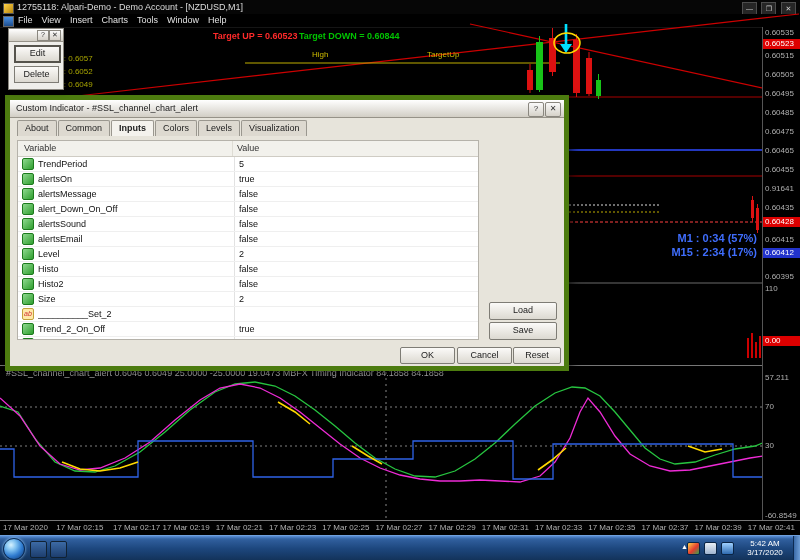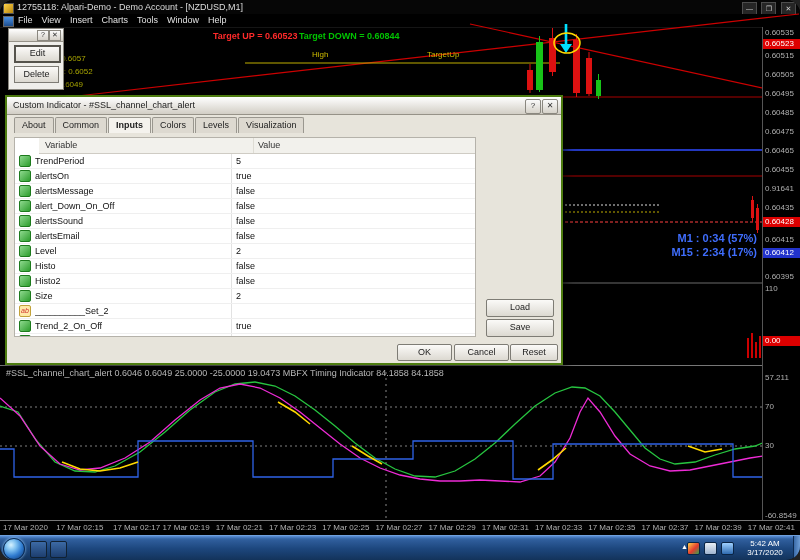--- a/index.html
+++ b/index.html
@@ -1,38 +1,38 @@
 <!DOCTYPE html>
 <html><head>
 <meta charset="utf-8">
 <style>
   html,body{margin:0;padding:0;background:#222;}
   .screen{position:relative;width:800px;height:560px;background:#000;overflow:hidden;
-          font-family:"Liberation Sans",sans-serif;border-radius:14px;}
+          font-family:"Liberation Sans",sans-serif;}
 
   
   .titlebar{position:absolute;left:0;top:0;width:800px;height:14px;background:#060606;
             border-bottom:1px solid #1e1e1e;color:#ddd;font-size:9px;line-height:14px;}
   .app-icon{position:absolute;left:3px;top:3px;width:9px;height:9px;
             background:linear-gradient(135deg,#ffd24a,#b8860b);border:1px solid #555;}
   .title-text{position:absolute;left:17px;top:0;white-space:nowrap;}
   .win-btns{position:absolute;right:4px;top:1px;}
   .wbtn{display:inline-block;width:13px;height:11px;margin-left:2px;background:#262626;
         border:1px solid #4d4d4d;color:#ccc;font-size:7px;line-height:11px;text-align:center;}
   .menubar{position:absolute;left:0;top:14px;width:800px;height:13px;background:#000;
            border-bottom:1px solid #151515;color:#e0e0e0;font-size:9px;line-height:13px;}
   .chart-icon{position:absolute;left:3px;top:2px;width:9px;height:9px;
               background:linear-gradient(#4a90e2,#1f4f8f);border:1px solid #666;}
   #menu-items{position:absolute;left:18px;top:0;}
   .menu-item{margin-right:9px;}
 
   
   .chart-region{position:absolute;left:0;top:0;width:800px;height:535px;}
   #chart-svg{position:absolute;left:0;top:0;z-index:1;}
-  .ov{position:absolute;z-index:2;white-space:nowrap;}
+  .ov{position:absolute;z-index:2;white-space:nowrap;text-align:right;}
   .tgt-up{left:213px;top:31px;color:#ff2a2a;font-size:9px;font-weight:bold;}
   .tgt-down{left:299px;top:31px;color:#00c400;font-size:9px;font-weight:bold;}
   .lbl-high{left:312px;top:50px;color:#cdbb00;font-size:8px;}
   .lbl-targetup{left:427px;top:50px;color:#cdbb00;font-size:8px;}
   .left-labels{left:34px;top:52px;color:#a7a400;font-size:8px;line-height:13px;z-index:1;}
   .timers{right:43px;top:231px;text-align:right;color:#3f6dfc;font-size:11px;
           font-weight:bold;line-height:14px;}
   .subwindow-label{position:absolute;left:6px;top:368px;color:#c8c8c8;font-size:9px;z-index:2;white-space:nowrap;}
 
   
@@ -55,33 +55,33 @@
            border:1px solid #8a877f;font-size:7px;line-height:8px;text-align:center;color:#333;}
   .ctx-help{right:14px;} .ctx-close{right:2px;}
   .btn2{position:absolute;left:5px;width:43px;height:15px;background:linear-gradient(#fbfaf8,#dcd9d1);
         border:1px solid #7e7c75;font-size:9px;line-height:14px;text-align:center;color:#222;
         }
   .btn2.edit{top:16px;border:2px solid #55534c;height:14px;line-height:12px;}
   .btn2.del{top:37px;}
 
   
   .dialog{position:absolute;left:5px;top:95px;width:554px;height:266px;background:#e7e4db;
-          border:2px solid #4d7c0f;box-shadow:3px 3px 9px rgba(0,0,0,.65);z-index:5;font-size:9px;}
+          border:5px solid #4d7c0f;box-shadow:3px 3px 9px rgba(0,0,0,.65);z-index:5;font-size:9px;}
   .dlg-title{position:relative;height:17px;background:linear-gradient(#ffffff,#d2cec5);
              border-bottom:1px solid #969288;color:#222;line-height:17px;padding-left:6px;}
   .dlg-btn{position:absolute;top:2px;width:14px;height:13px;background:linear-gradient(#fafafa,#d6d2c9);
            border:1px solid #8a877f;border-radius:2px;font-size:8px;line-height:12px;text-align:center;color:#333;}
   .dlg-help{right:20px;} .dlg-close{right:3px;}
   .tabs{position:absolute;left:7px;top:20px;height:17px;}
   .tab{display:inline-block;height:15px;line-height:15px;padding:0 7px;margin-right:1px;
        background:#ddd9d0;border:1px solid #9a978f;border-bottom:none;border-radius:2px 2px 0 0;color:#222;}
   .tab.active{background:#f4f2ed;font-weight:bold;}
   .ptable{position:absolute;left:7px;top:40px;width:460px;height:198px;background:#fff;
           border:1px solid #b5b2aa;overflow:hidden;}
-  .phead{display:flex;height:15px;background:#f2f1ec;border-bottom:1px solid #cfccc4;color:#333;margin-left:24px;}
+  .phead{display:flex;height:15px;background:#f2f1ec;border-bottom:1px solid #cfccc4;color:#333;}
   .hvar{flex:0 0 208px;padding-left:6px;line-height:15px;}
   .hval{flex:1;padding-left:4px;line-height:15px;border-left:1px solid #dedcd4;}
   .prow{display:flex;align-items:center;height:14px;border-bottom:1px solid #efefef;color:#111;}
   .pi{flex:0 0 10px;width:10px;height:10px;margin:0 4px;border-radius:2px;}
   .pi.number{background:linear-gradient(135deg,#8fd98f,#2e9e2e);border:1px solid #1c7a1c;}
   .pi.string{background:#ffe9a8;border:1px solid #c2a23a;color:#d03030;font-size:7px;
              line-height:9px;text-align:center;font-style:italic;}
   .pvar{flex:0 0 196px;overflow:hidden;white-space:nowrap;}
   .pval{flex:1;border-left:1px solid #e2e2e2;padding-left:4px;line-height:14px;height:14px;}
   .btn{position:absolute;background:linear-gradient(#fbfaf8,#dcd9d1);border:1px solid #7e7c75;

